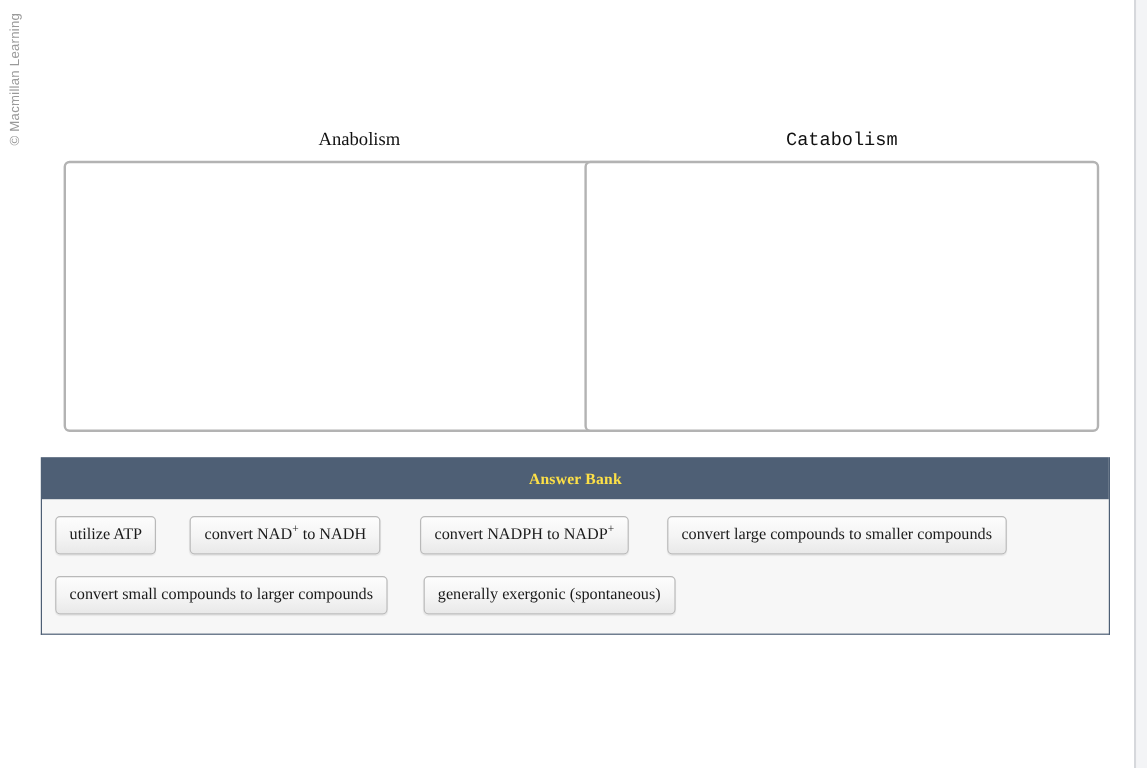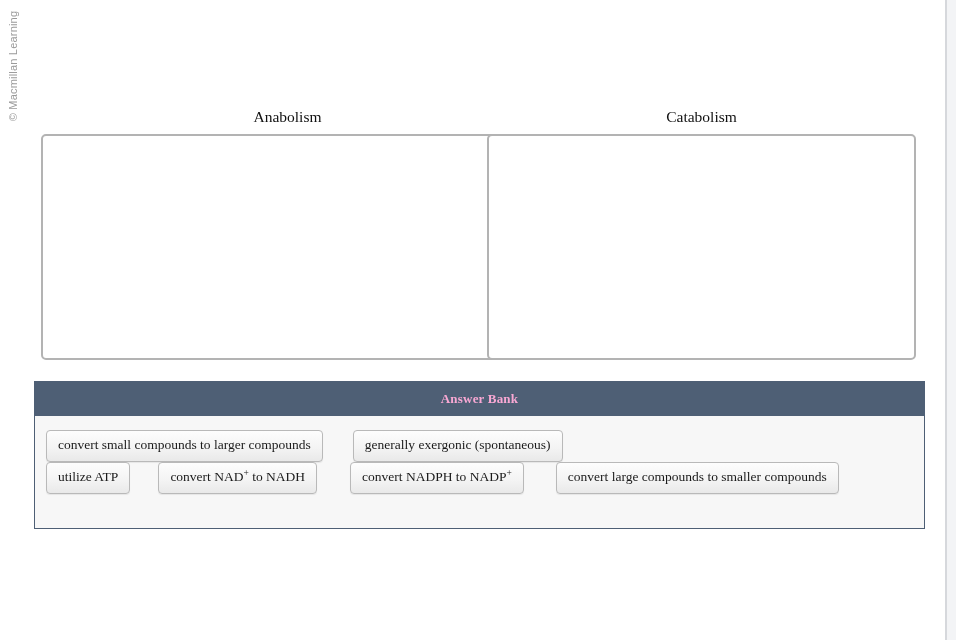--- a/index.html
+++ b/index.html
@@ -54,22 +54,22 @@
     position: absolute;
     left: 0;
     top: 108px;
     width: 956px;
   }
 
   .zone-col {
     position: absolute;
     top: 0;
   }
-  .zone-col.anabolism { left: 41px; width: 493px; }
-  .zone-col.catabolism { left: 487px; width: 429px; }
+  .zone-col.anabolism { left: 53px; width: 493px; }
+  .zone-col.catabolism { left: 487px; width: 429px; font-family: Liberation Mono, monospace; }
 
   .zone-title {
     text-align: center;
     font-size: 15.5px;
     color: #111111;
     margin-bottom: 7px;
     line-height: 1.2;
   }
 
   .zone-box {
@@ -85,21 +85,21 @@
     left: 34px;
     top: 381px;
     width: 891px;
     border: 1px solid #4e5f75;
     border-top: none;
     background: #f7f7f7;
   }
 
   .bank-header {
     background: #4e5f75;
-    color: #f9a8d4;
+    color: #fde047;
     font-weight: bold;
     font-size: 13px;
     text-align: center;
     padding: 10px 0 9px 0;
     letter-spacing: 0.2px;
   }
 
   .bank-body {
     padding: 14px 11px 16px 11px;
   }
@@ -174,45 +174,45 @@
       <div class="zone-box"></div>
     </div>
 
   </div>
 
   <div class="answer-bank">
     <div class="bank-header">Answer Bank</div>
 
     <div class="bank-body">
 
+      <div class="bank-row row-1">
+        <div class="chip">
+          <span>utilize ATP</span>
+        </div>
+        <div class="gap-1"></div>
+        <div class="chip">
+          <span>convert NAD</span><sup>+</sup><span> to NADH</span>
+        </div>
+        <div class="gap-2"></div>
+        <div class="chip">
+          <span>convert NADPH to NADP</span><sup>+</sup>
+        </div>
+        <div class="gap-3"></div>
+        <div class="chip">
+          <span>convert large compounds to smaller compounds</span>
+        </div>
+      </div>
+
       <div class="bank-row row-2">
         <div class="chip">
           <span>convert small compounds to larger compounds</span>
         </div>
         <div class="gap-r2"></div>
         <div class="chip">
           <span>generally exergonic (spontaneous)</span>
-        </div>
-      </div>
-
-      <div class="bank-row row-1">
-        <div class="chip">
-          <span>utilize ATP</span>
-        </div>
-        <div class="gap-1"></div>
-        <div class="chip">
-          <span>convert NAD</span><sup>+</sup><span> to NADH</span>
-        </div>
-        <div class="gap-2"></div>
-        <div class="chip">
-          <span>convert NADPH to NADP</span><sup>+</sup>
-        </div>
-        <div class="gap-3"></div>
-        <div class="chip">
-          <span>convert large compounds to smaller compounds</span>
         </div>
       </div>
 
     </div>
   </div>
 
   <div class="page-divider"></div>
   <div class="divider-pad"></div>
 
 </div>

